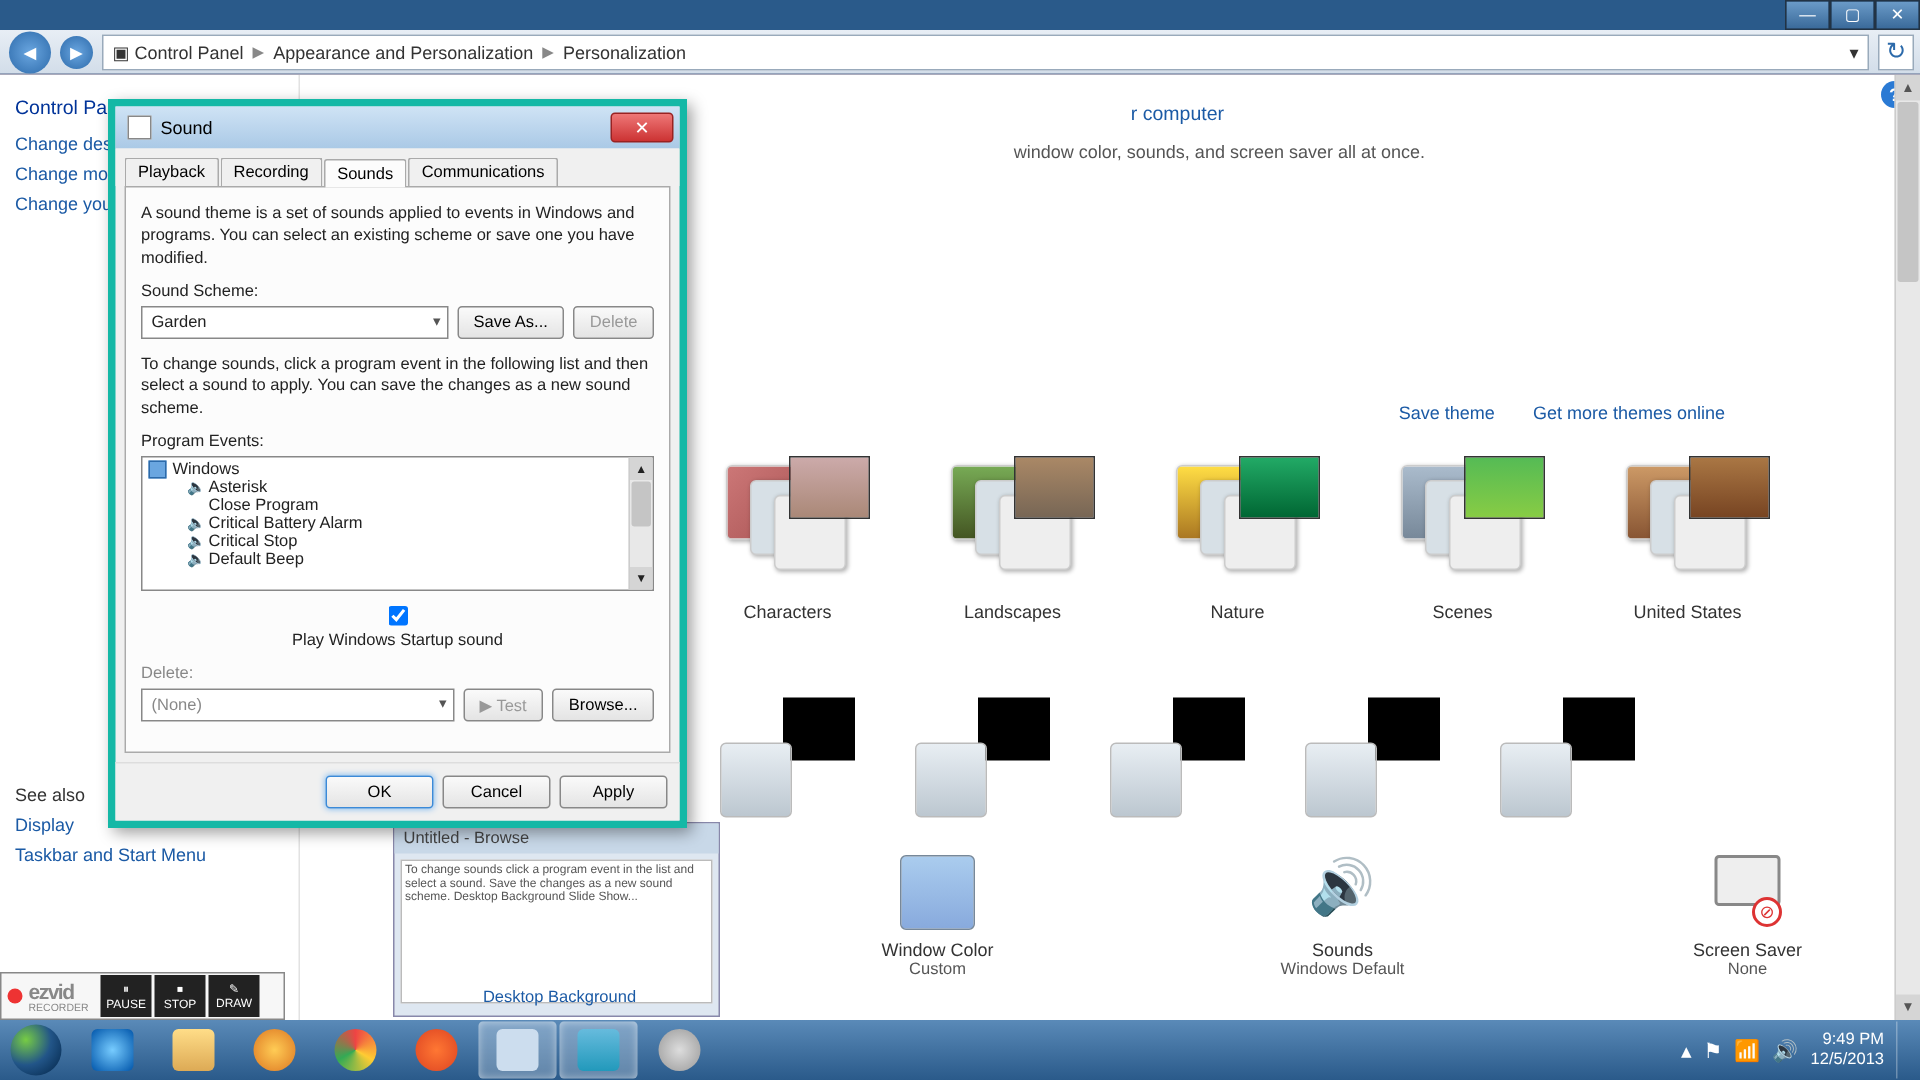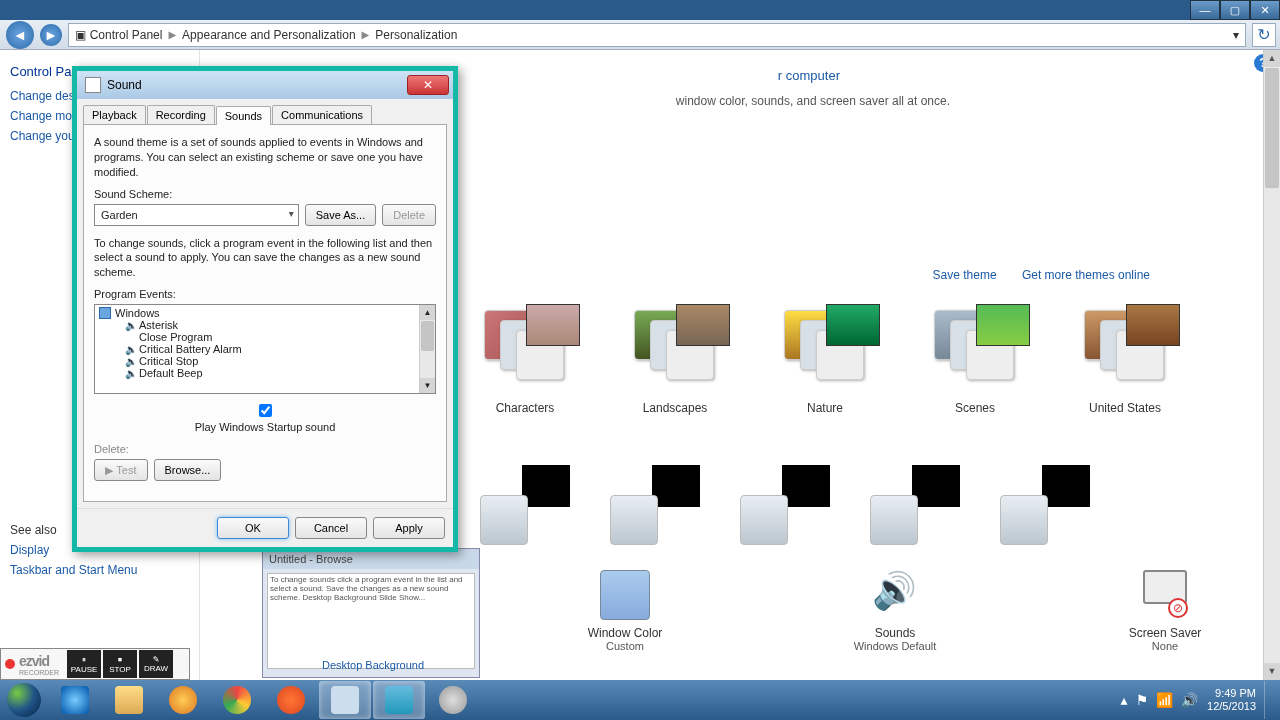--- a/index.html
+++ b/index.html
@@ -23,21 +23,21 @@
   .searchbox .sicon { width:22px; text-align:center; color:#2c6aaa; }
 
   
   .mainarea { position:absolute; left:0; right:0; top:50px; bottom:40px; background:#fff; z-index:2; display:flex; }
   .sidepanel { width: 200px; padding: 14px 10px; font-size: 12px; color: #1b5aa5; border-right: 1px solid #e2e2e2;}
   .sidepanel .hdr { color:#003399; font-size:13px; margin-bottom: 10px;}
   .sidepanel a { display:block; color: #1b5aa5; margin: 6px 0; cursor:pointer; }
   .sidepanel .seealso { margin-top: 380px; color:#333; }
 
   .content { flex:1; padding: 10px 30px; position: relative; overflow-y: auto; }
-  .content .titleline { font-size: 13px; color: #1b5aa5; position: absolute; top: 18px; right: 440px;}
+  .content .titleline { font-size: 13px; color: #1b5aa5; position: absolute; top: 18px; right: 464px;}
   .content .subline { font-size: 12px; color: #555; position: absolute; top: 44px; right: 330px; }
   .helpicon { position:absolute; right: 8px; top: 4px; width:18px; height:18px; border-radius:50%; background:#2a7ad4; color:#fff; text-align:center; line-height:18px; font-size:12px; font-weight:bold; cursor:pointer; }
 
   .links-row { position: absolute; top: 218px; right: 130px; font-size:12px; }
   .links-row a { color: #1b5aa5; margin-left: 22px; cursor:pointer; }
 
   .themegrid { position:absolute; top: 260px; left: 280px; right: 20px; display:flex; gap: 60px; }
   .themeitem { text-align:center; font-size:12px; color:#333; }
   .themeimg { width: 90px; height: 85px; position:relative; margin-bottom: 6px; }
   .themeimg .card { position:absolute; width:48px; height:50px; border:1px solid #ccc; background:#d7e0e6; border-radius:4px; box-shadow: 1px 1px 3px rgba(0,0,0,.3); }
@@ -333,20 +333,23 @@
         <div class="th"></div>
         <div class="arr" style="position:absolute;bottom:0;width:100%;">▼</div>
       </div>
     </div>
     <div class="chkrow">
       <input type="checkbox" checked="" style="">
       <span>Play Windows Startup sound</span>
     </div>
     <div class="label" style="color:#888;">Delete:</div>
     <div class="comborow">
+      <div class="combo" style="color:#888;">
+          <span>(None)</span>
+        </div>
       <button class="btn dis">▶ <span>Test</span></button>
       <button class="btn">Browse...</button>
     </div>
   </div>
   <div class="dlgbtns">
     <button class="btn primary">OK</button>
     <button class="btn">Cancel</button>
     <button class="btn">Apply</button>
   </div>
 </div>

